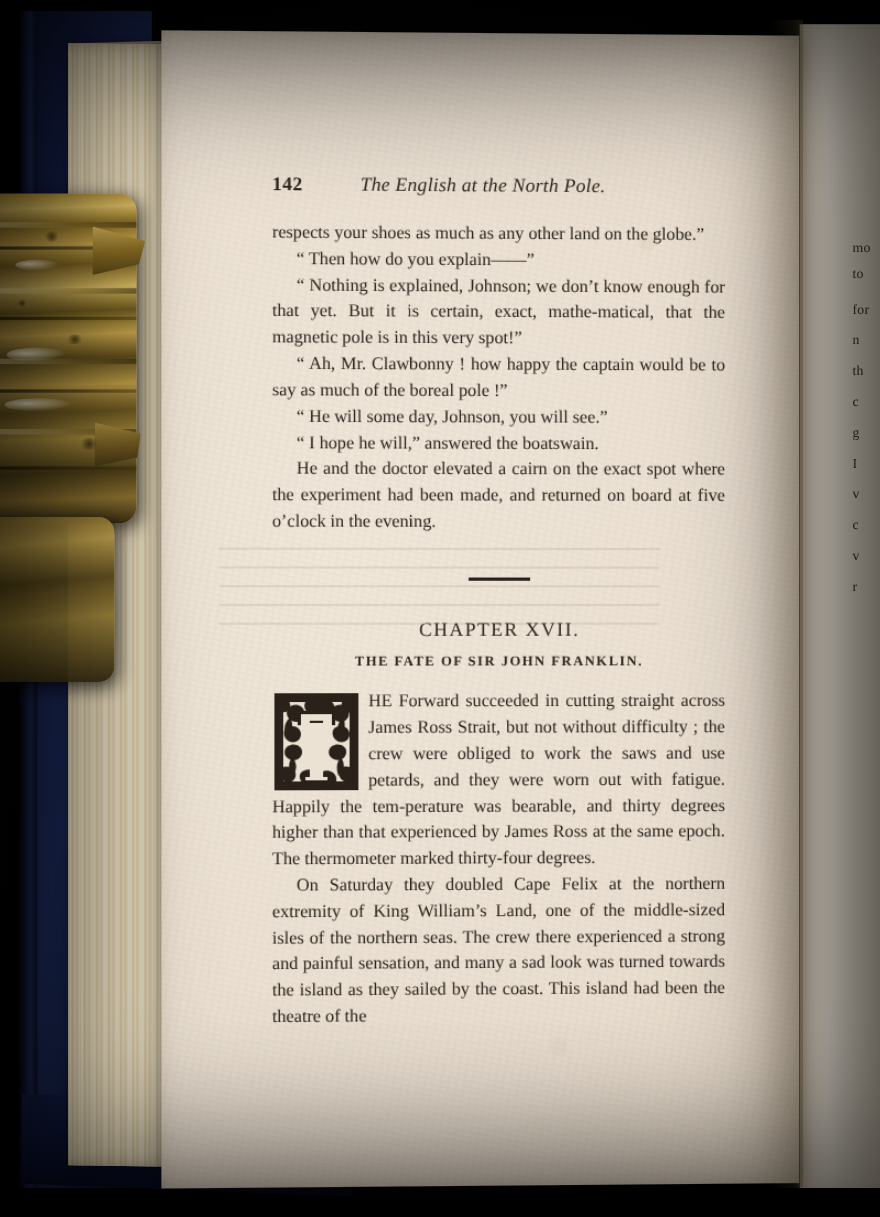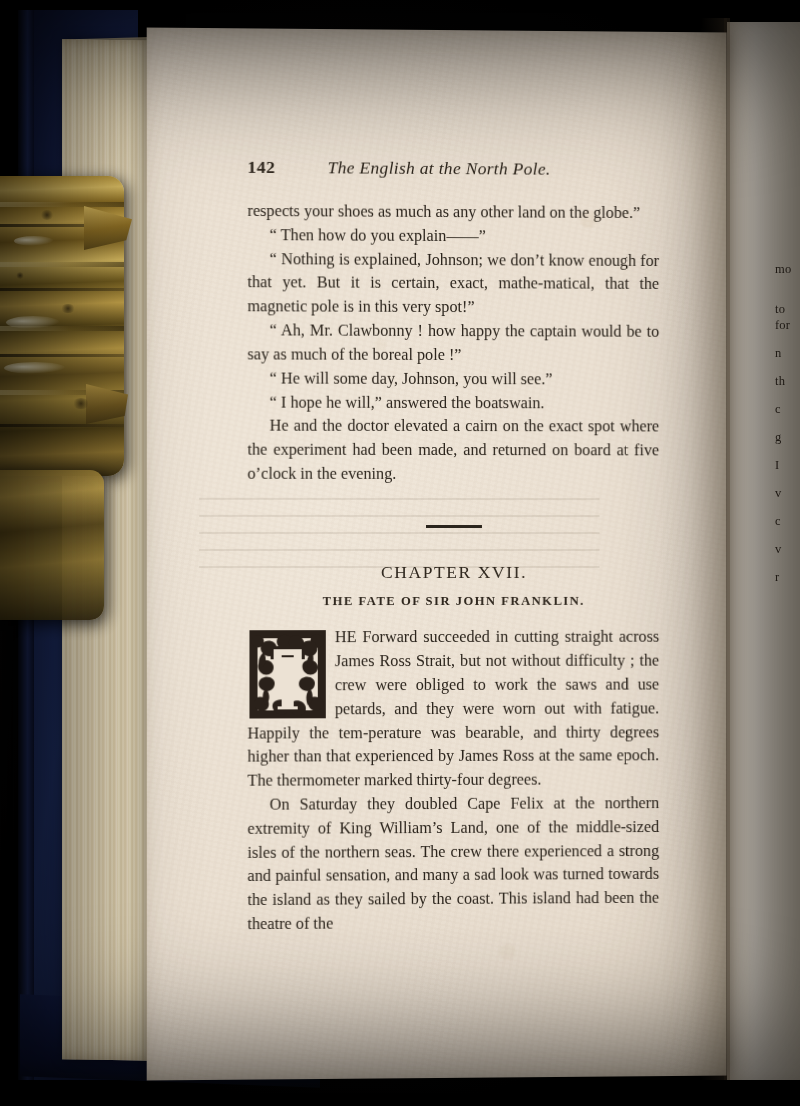--- a/index.html
+++ b/index.html
@@ -59,21 +59,21 @@
   .gutter{position:absolute;left:724px;top:18px;width:3px;height:1062px;
     background:linear-gradient(180deg,rgba(90,70,48,.25),rgba(70,52,34,.8) 25%,rgba(70,52,34,.85) 75%,rgba(90,70,48,.3));}
   .gutter-shade{position:absolute;left:700px;top:18px;width:30px;height:1062px;
     background:linear-gradient(90deg,rgba(150,126,94,0),rgba(128,104,74,.38));}
 
   
   .page-right{position:absolute;left:727px;top:22px;width:73px;height:1058px;
     background:linear-gradient(90deg,#eadfce 0%,#f2eade 40%,#e6dbc8 100%);
     box-shadow:inset 12px 0 20px -10px rgba(120,98,68,.4);}
   .rfrag{position:absolute;font-size:12.5px;color:#3c3228;left:48px;
-    font-family:"Liberation Serif",serif;letter-spacing:.2px;margin-top:44px;}
+    font-family:"Liberation Serif",serif;letter-spacing:.2px;}
 
   
   .clasp{position:absolute;left:-14px;top:176px;width:138px;height:300px;}
   .clasp-body{position:absolute;inset:0;border-radius:10px 16px 16px 10px;
     background:
       linear-gradient(178deg,
         #a8862f 0%, #d8bb62 5%, #8a6c22 10%,
         #c9a84e 16%, #7d6220 22%, #d5b85f 29%,
         #6f5a1e 36%, #c2a149 43%, #5e4c1a 50%,
         #b99a45 58%, #6a5520 66%, #a88c3c 74%,
@@ -133,21 +133,21 @@
 
   <div class="cover"></div>
   <div class="cover-edge"></div>
   <div class="cover-bottom"></div>
 
   <div class="foreedge-top"></div>
   <div class="foreedge"></div>
 
   <div class="page-right">
     <div class="rfrag" style="top:196px">mo</div>
-    <div class="rfrag" style="top:236px">to</div>
+    <div class="rfrag" style="top:220px">to</div>
     <div class="rfrag" style="top:252px">for</div>
     <div class="rfrag" style="top:280px">n</div>
     <div class="rfrag" style="top:308px">th</div>
     <div class="rfrag" style="top:336px">c</div>
     <div class="rfrag" style="top:364px">g</div>
     <div class="rfrag" style="top:392px">I</div>
     <div class="rfrag" style="top:420px">v</div>
     <div class="rfrag" style="top:448px">c</div>
     <div class="rfrag" style="top:476px">v</div>
     <div class="rfrag" style="top:504px">r</div>

